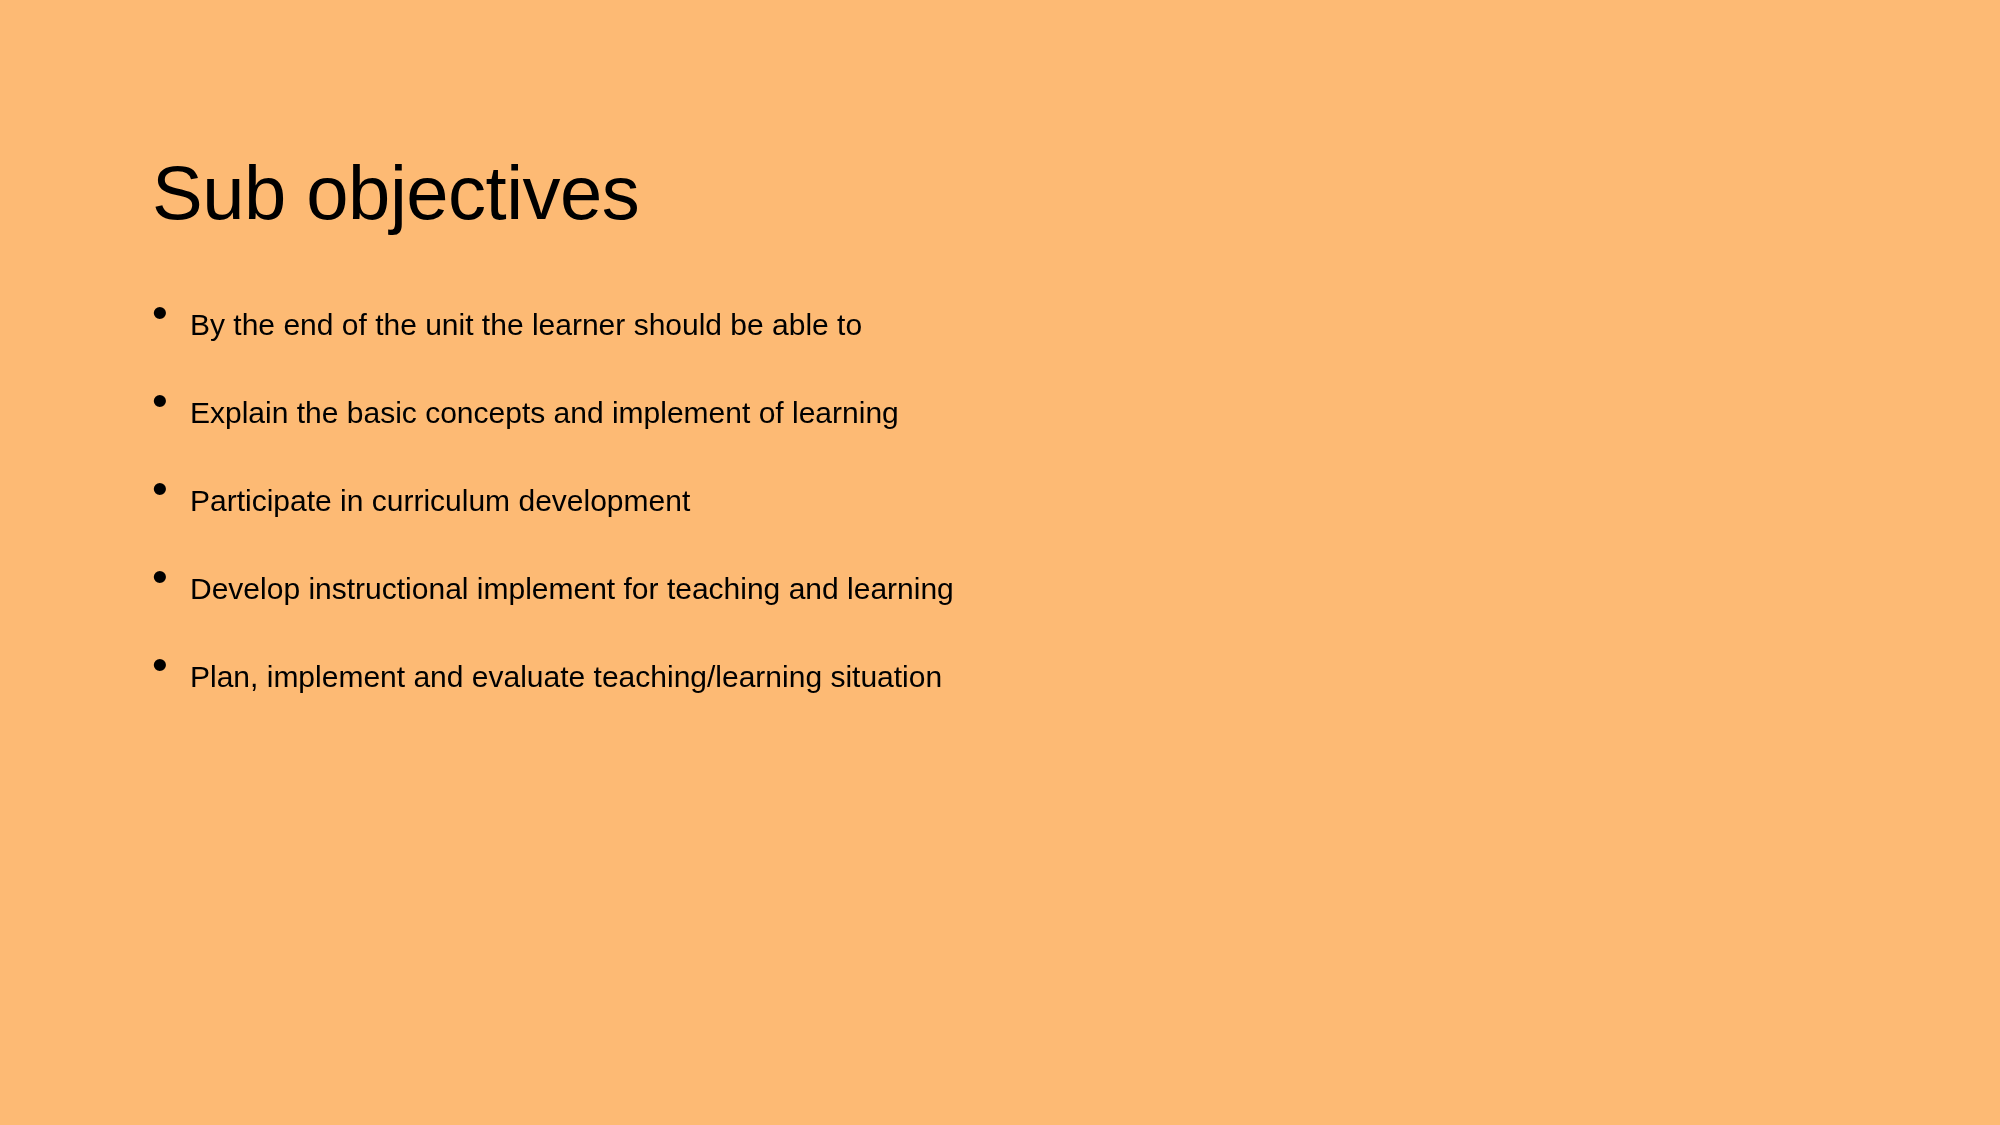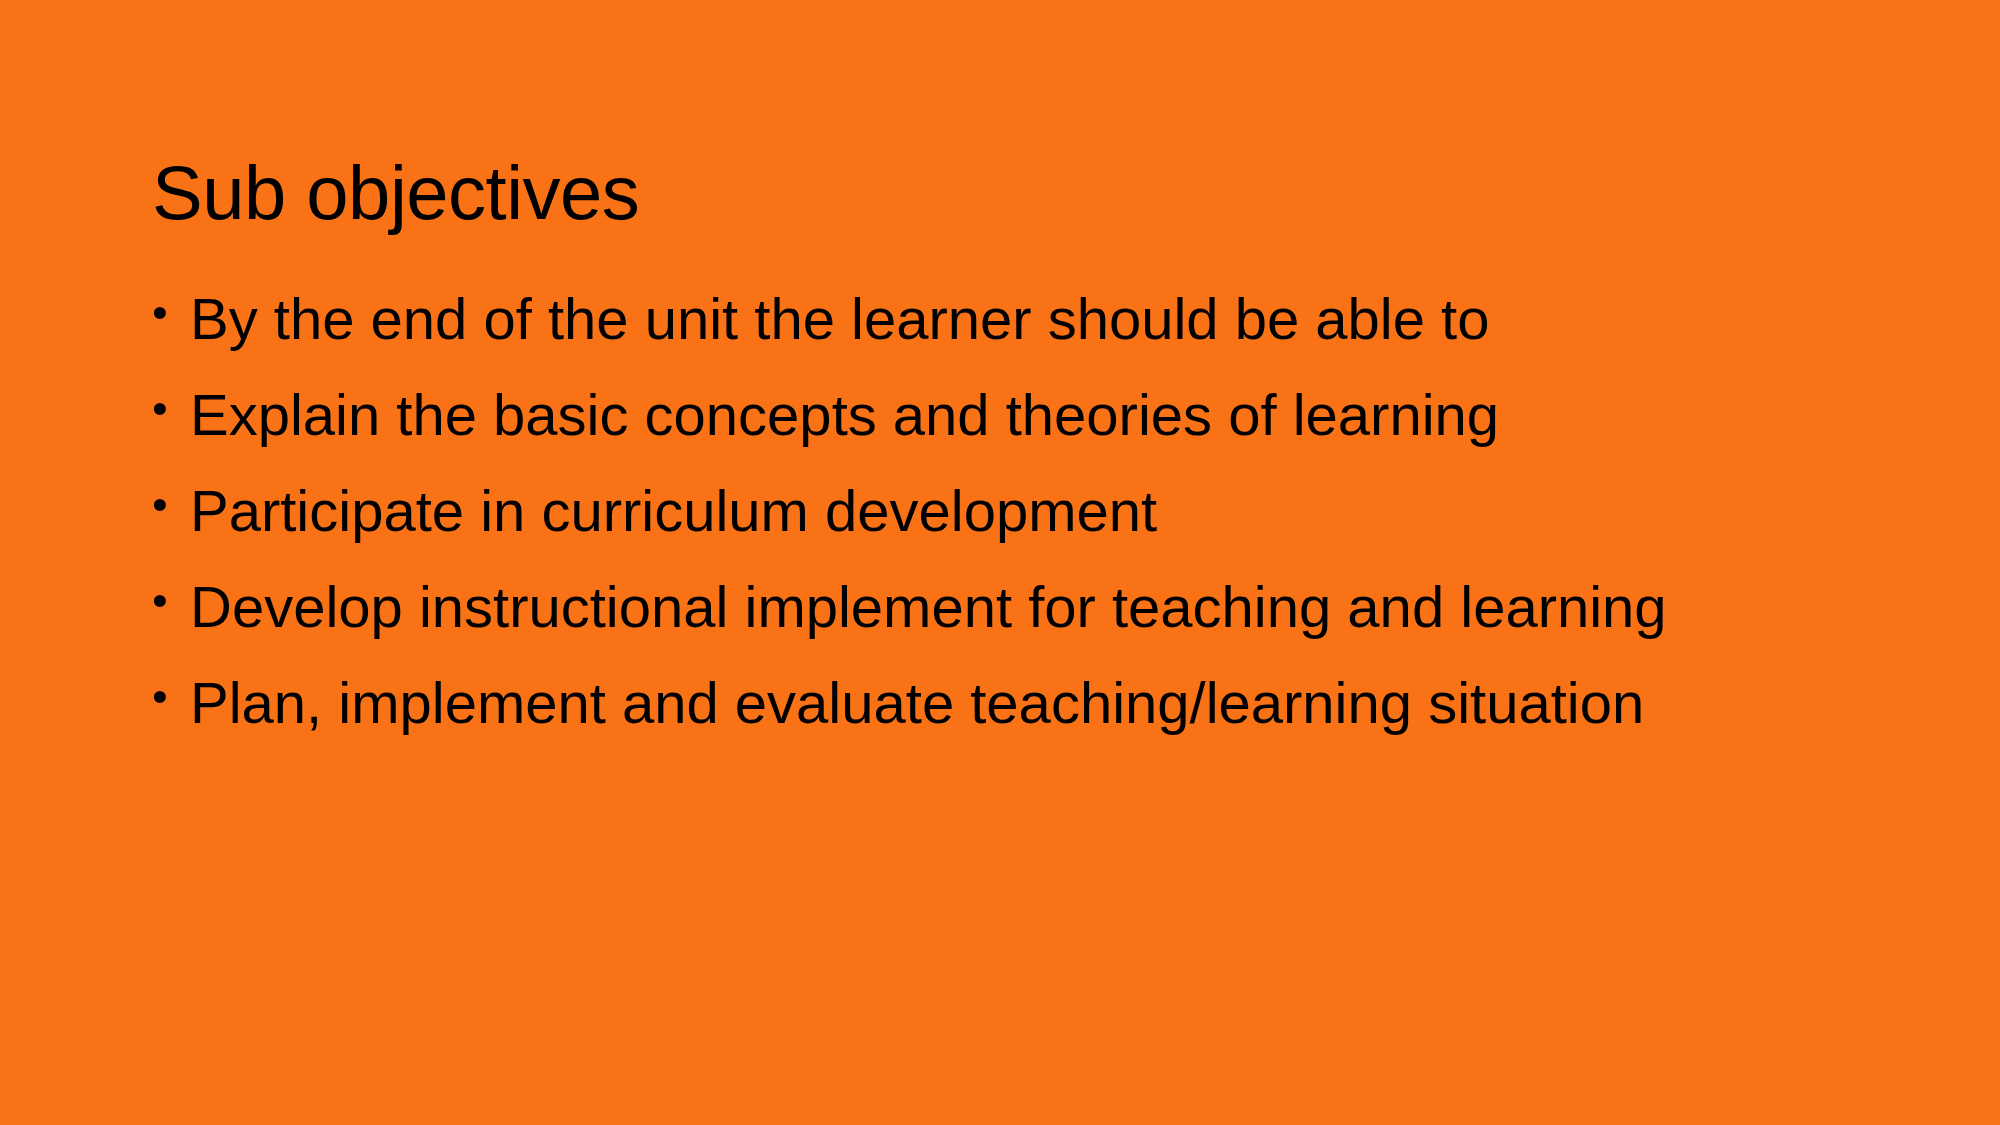--- a/index.html
+++ b/index.html
@@ -11,21 +11,21 @@
     width: 2000px;
     height: 1125px;
     overflow: hidden;
     font-family: "Liberation Sans", sans-serif;
     color: #000000;
   }
   .slide {
     position: relative;
     width: 2000px;
     height: 1125px;
-    background: #f97316;
+    background: #fdba74;
     box-sizing: border-box;
   }
   .slide-title {
     position: absolute;
     left: 152px;
     top: 100px;
     width: 1700px;
     font-size: 76px;
     line-height: 1.1;
     font-weight: 400;
@@ -53,43 +53,44 @@
   }
   .bullet-marker {
     flex: 0 0 auto;
     width: 38px;
     font-size: 45px;
     line-height: 1.0;
     color: #000000;
   }
   .bullet-text {
     flex: 1 1 auto;
-    font-size: 58px;
+    font-size: 30px;
     line-height: 1.0;
     color: #000000;
     white-space: nowrap;
+    margin-top: 20px;
   }
 </style>
 </head>
 <body>
 
 <div class="slide">
 
   <h1 class="slide-title">Sub objectives</h1>
 
   <ul class="bullet-list">
 
     <li class="bullet-item">
       <span class="bullet-marker">•</span>
       <span class="bullet-text">By the end of the unit the learner should be able to</span>
     </li>
 
     <li class="bullet-item">
       <span class="bullet-marker">•</span>
-      <span class="bullet-text">Explain the basic concepts and theories of learning</span>
+      <span class="bullet-text">Explain the basic concepts and implement of learning</span>
     </li>
 
     <li class="bullet-item">
       <span class="bullet-marker">•</span>
       <span class="bullet-text">Participate in curriculum development</span>
     </li>
 
     <li class="bullet-item">
       <span class="bullet-marker">•</span>
       <span class="bullet-text">Develop instructional implement for teaching and learning</span>

